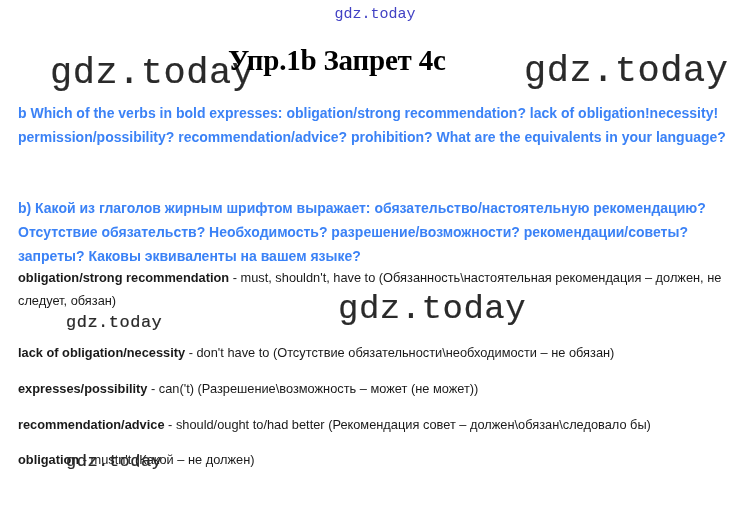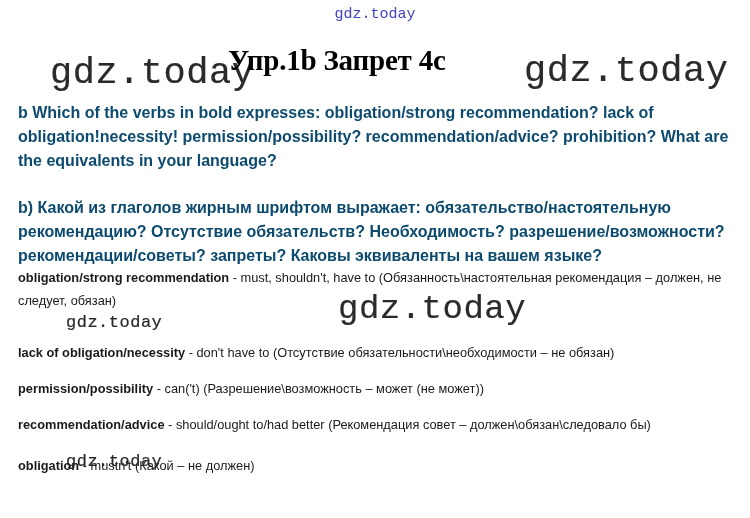--- a/index.html
+++ b/index.html
@@ -80,24 +80,24 @@
     letter-spacing: -0.2px;
     white-space: nowrap;
     color: #000;
   }
 
   
   .question {
     position: absolute;
     left: 18px;
     width: 712px;
-    font-size: 16px;
+    font-size: 14px;
     font-weight: bold;
     line-height: 24px;
-    color: #0c4a6e;
+    color: #3b82f6;
   }
   #q-en { top: 101px; }
   #q-ru { top: 196px; }
 
   .answers {
     position: absolute;
     left: 18px;
     top: 266px;
     width: 716px;
   }
@@ -110,21 +110,21 @@
   .answer .lbl {
     font-weight: bold;
   }
   .answer .dash { font-weight: normal; }
   .answer .rest { font-weight: normal; }
 
   
   #ans-0 { margin-bottom: 29px; }
   #ans-1 { margin-bottom: 13px; }
   #ans-2 { margin-bottom: 13px; }
-  #ans-3 { margin-bottom: 18px; }
+  #ans-3 { margin-bottom: 12px; }
   #ans-4 { margin-bottom: 0; }
 </style>
 </head>
 <body>
 
 <div class="wm wm-top">gdz.today</div>
 <div class="wm wm-left-big">gdz.today</div>
 <div class="wm wm-right-big">gdz.today</div>
 
 <div class="title">Упр.1b Запрет 4c</div>
@@ -133,21 +133,21 @@
 <div class="question" id="q-ru">b) Какой из глаголов жирным шрифтом выражает: обязательство/настоятельную рекомендацию? Отсутствие обязательств? Необходимость? разрешение/возможности? рекомендации/советы? запреты? Каковы эквиваленты на вашем языке?</div>
 
 <div class="answers">
   <div class="answer" id="ans-0">
     <span class="lbl">obligation/strong recommendation</span><span class="dash"> - </span><span class="rest">must, shouldn't, have to (Обязанность\настоятельная рекомендация – должен, не следует, обязан)</span>
   </div>
   <div class="answer" id="ans-1">
     <span class="lbl">lack of obligation/necessity</span><span class="dash"> - </span><span class="rest">don't have to (Отсутствие обязательности\необходимости – не обязан)</span>
   </div>
   <div class="answer" id="ans-2">
-    <span class="lbl">permission/possibility</span><span class="dash"> - </span><span class="rest">can('t) (Разрешение\возможность – может (не может))</span>
+    <span class="lbl">expresses/possibility</span><span class="dash"> - </span><span class="rest">can('t) (Разрешение\возможность – может (не может))</span>
   </div>
   <div class="answer" id="ans-3">
     <span class="lbl">recommendation/advice</span><span class="dash"> - </span><span class="rest">should/ought to/had better (Рекомендация совет – должен\обязан\следовало бы)</span>
   </div>
   <div class="answer" id="ans-4">
     <span class="lbl">obligation</span><span class="dash"> - </span><span class="rest">mustn't (Какой – не должен)</span>
   </div>
 </div>
 
 <div class="wm wm-mid-big">gdz.today</div>

